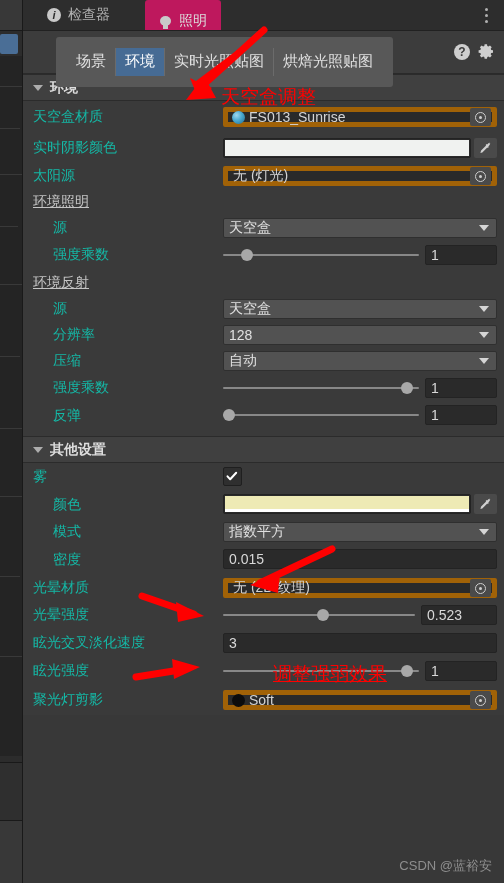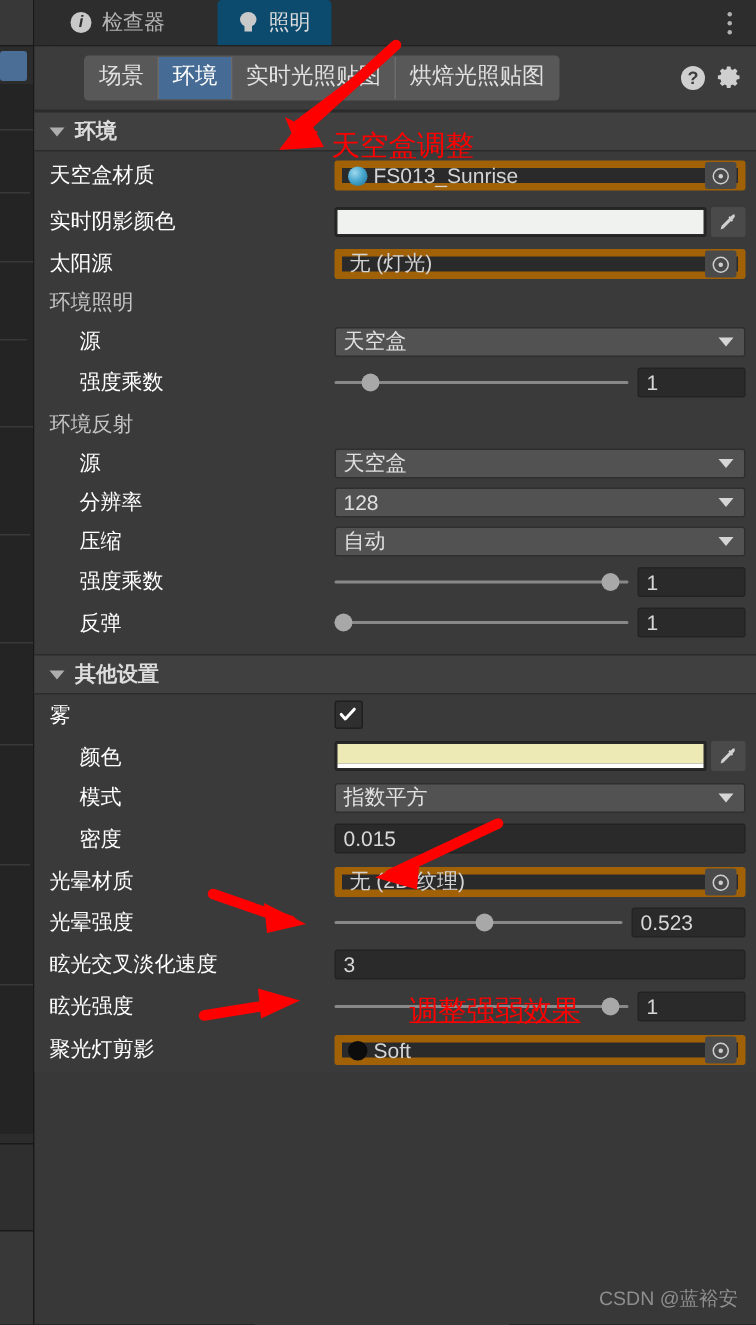--- a/index.html
+++ b/index.html
@@ -73,24 +73,25 @@
     align-items: center;
     gap: 7px;
     padding: 0 14px;
     font-size: 14px;
     color: #b4b4b4;
     box-sizing: border-box;
   }
   .wtab.inactive { left: 10px; background: #2d2d2d; }
   .wtab.active {
     left: 122px;
-    background: #0c4a6e;
+    background: #be185d;
     color: #dcdcdc;
     border-top-left-radius: 3px;
     border-top-right-radius: 3px;
+    align-items: flex-end;
   }
   .info-icon {
     width: 14px; height: 14px; border-radius: 50%;
     background: #c9c9c9; color: #2d2d2d;
     font-size: 11px; font-weight: bold; font-style: italic;
     display: flex; align-items: center; justify-content: center;
     line-height: 1;
   }
   .bulb-icon { width: 13px; height: 14px; position: relative; }
   .bulb-icon .b {
@@ -116,21 +117,21 @@
     background: #3c3c3c;
     border-bottom: 1px solid #2a2a2a;
   }
   .seg {
     position: absolute;
     left: 33px; top: 6px;
     display: flex;
     background: #585858;
     border-radius: 3px;
     overflow: hidden;
-    padding: 1px;
+    padding: 11px;
   }
   .seg-btn {
     padding: 4px 9px 5px;
     font-size: 15px;
     color: #e0e0e0;
     background: #585858;
     border-right: 1px solid #6b6b6b;
     white-space: nowrap;
     line-height: 1.25;
   }
@@ -173,27 +174,27 @@
 
   .row {
     display: flex;
     align-items: center;
     height: 26px;
     padding-left: 10px;
     padding-right: 8px;
   }
   .row .lbl {
     font-size: 14px;
-    color: #ffffff;
+    color: #14b8a6;
     white-space: nowrap;
     flex: 0 0 auto;
   }
   .lbl.ind1 { margin-left: 0px; }
   .lbl.ind2 { margin-left: 20px; }
-  .group-lbl { font-size: 14px; color: #c4c4c4; }
+  .group-lbl { font-size: 14px; color: #c4c4c4; text-decoration: underline; }
   .rowrel { position: relative; }
 
   
   .objfield {
     position: absolute; left: 200px; right: 7px; top: 3px;
     height: 20px;
     background: #2a2a2a;
     border: 5px solid #a16207;
     border-radius: 2px;
     display: flex;

